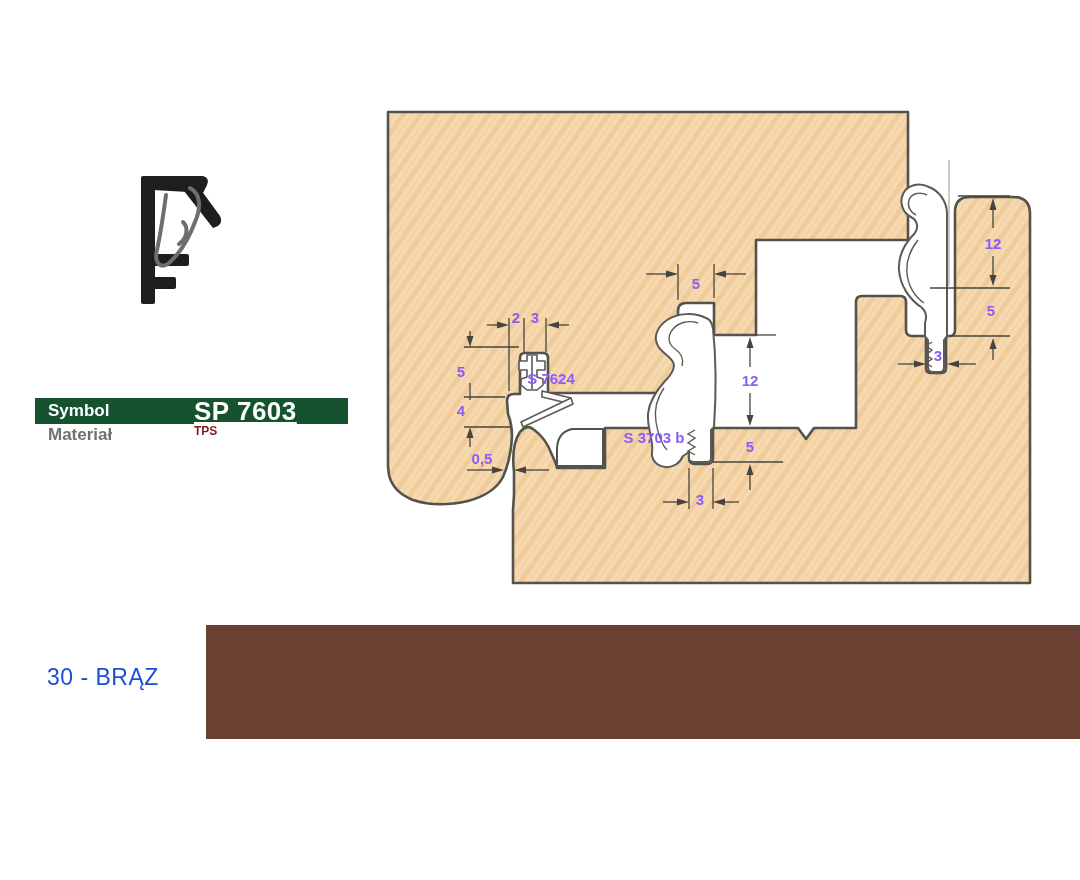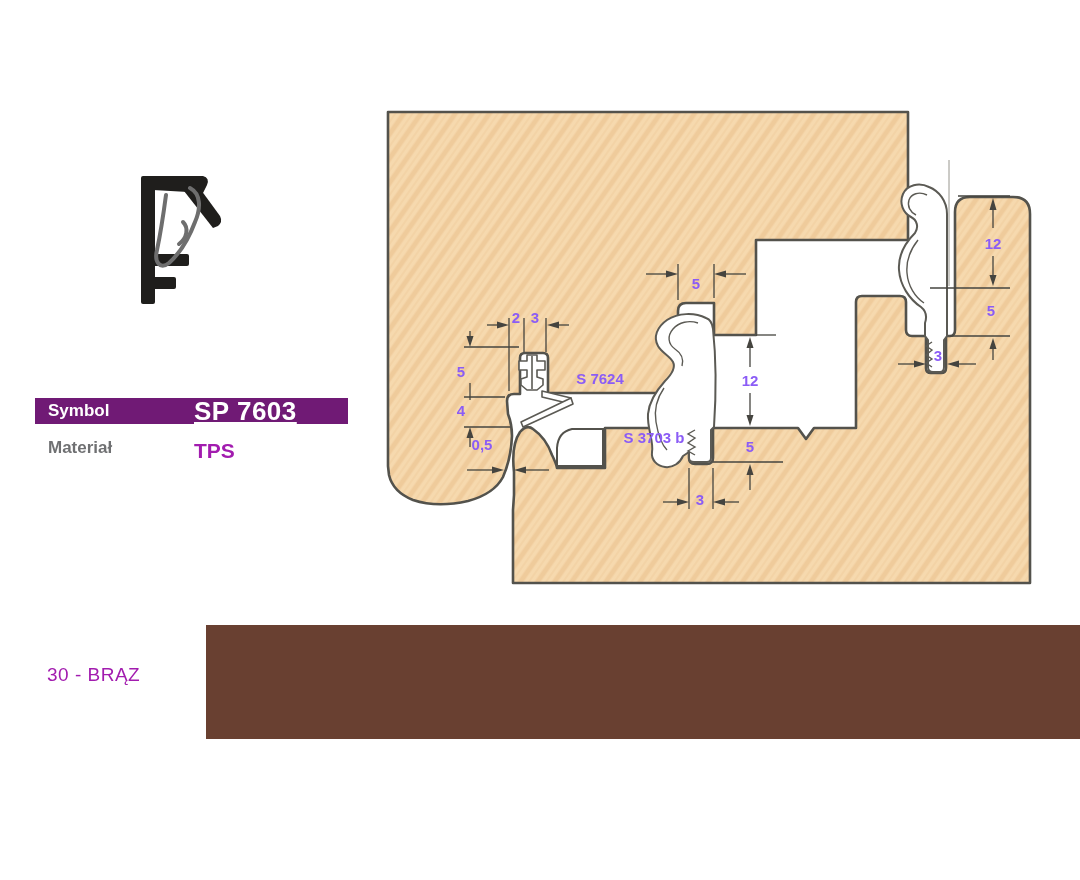--- a/index.html
+++ b/index.html
@@ -3,29 +3,29 @@
 <meta charset="utf-8">
 <style>
   html,body{margin:0;padding:0;background:#ffffff;}
   .canvas{
     position:relative;width:1080px;height:880px;background:#ffffff;overflow:hidden;
     font-family:"Liberation Sans",sans-serif;
   }
   
   .spec-table{position:absolute;left:35px;top:398px;width:313px;}
   .spec-header{
-    display:flex;align-items:center;background:#701a75;height:26px;
+    display:flex;align-items:center;background:#14532d;height:26px;
   }
   .spec-header .lab{width:146px;padding-left:13px;color:#ffffff;font-size:17px;font-weight:bold;}
   .spec-header .val{color:#ffffff;font-size:26px;font-weight:bold;letter-spacing:.5px;text-decoration:underline;}
-  .spec-row{display:flex;margin-top:13px;}
+  .spec-row{display:flex;}
   .spec-row .lab{width:146px;padding-left:13px;color:#6f7072;font-size:17px;font-weight:bold;line-height:1.3;}
-  .spec-row .val{color:#a21caf;font-size:21px;font-weight:bold;line-height:1.3;}
-  
-  .color-label{position:absolute;left:47px;top:664px;font-size:19px;color:#a21caf;letter-spacing:.5px;text-align:center;}
+  .spec-row .val{color:#7f1d1d;font-size:12px;font-weight:bold;line-height:1.3;}
+  
+  .color-label{position:absolute;left:47px;top:664px;font-size:23px;color:#1d4ed8;letter-spacing:.5px;text-align:center;}
   .color-swatch{position:absolute;left:206px;top:625px;width:874px;height:114px;background:#694031;}
   
   .profile-icon{position:absolute;left:133px;top:170px;width:95px;height:140px;}
   
   .drawing{position:absolute;left:385px;top:108px;width:655px;height:480px;}
   .dlabel,.rlabel{
     position:absolute;transform:translate(-50%,-50%);
     font-size:15px;font-weight:bold;color:#8b5cf6;white-space:nowrap;
   }
 </style>
@@ -177,22 +177,22 @@
       <polygon points="993,338 989.5,349 996.5,349"></polygon>
       <polygon points="926,364 914,360.5 914,367.5"></polygon>
       <polygon points="947,364 959,360.5 959,367.5"></polygon>
     </g>
   </svg>
 
   <span class="dlabel" style="left:516px;top:317px">2</span>
   <span class="dlabel" style="left:535px;top:317px">3</span>
   <span class="dlabel" style="left:461px;top:371px">5</span>
   <span class="dlabel" style="left:461px;top:410px">4</span>
-  <span class="dlabel" style="left:482px;top:444px">0,5</span>
-  <span class="rlabel" style="left:600px;top:378px">S 7624</span>
+  <span class="dlabel" style="left:482px;top:458px">0,5</span>
+  <span class="rlabel" style="left:551px;top:378px">S 7624</span>
   <span class="dlabel" style="left:696px;top:283px">5</span>
   <span class="dlabel" style="left:750px;top:380px">12</span>
   <span class="dlabel" style="left:750px;top:446px">5</span>
   <span class="dlabel" style="left:700px;top:499px">3</span>
   <span class="rlabel" style="left:654px;top:437px">S 3703 b</span>
   <span class="dlabel" style="left:993px;top:243px">12</span>
   <span class="dlabel" style="left:991px;top:310px">5</span>
   <span class="dlabel" style="left:938px;top:355px">3</span>
 
   <span class="color-label">30 - BRĄZ</span>

